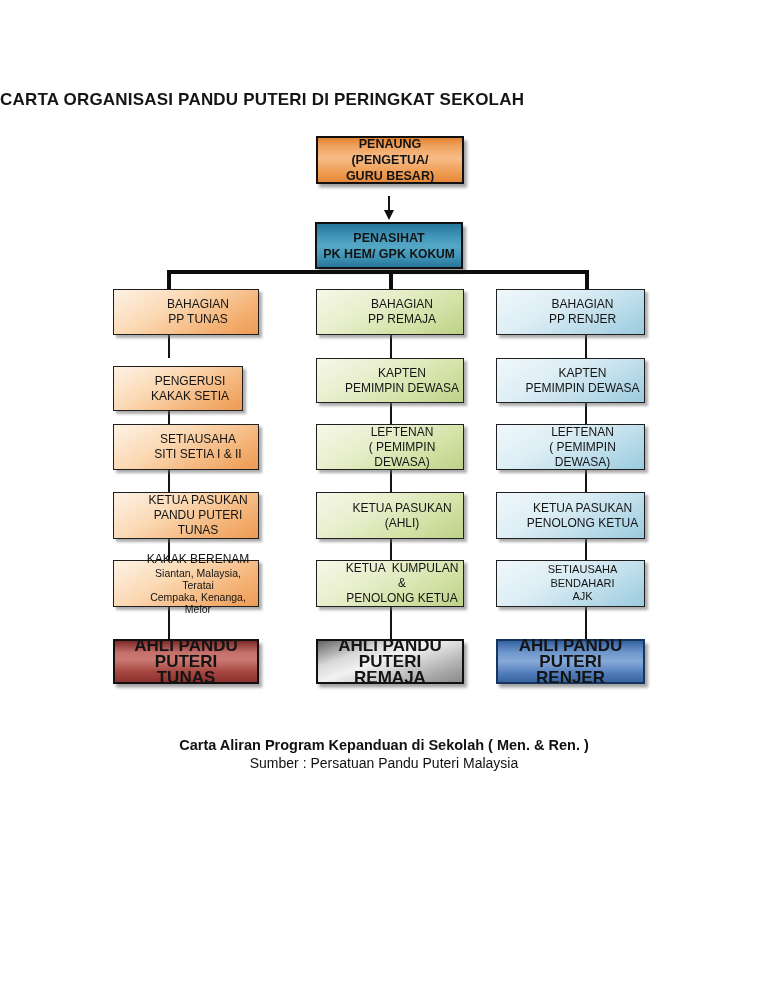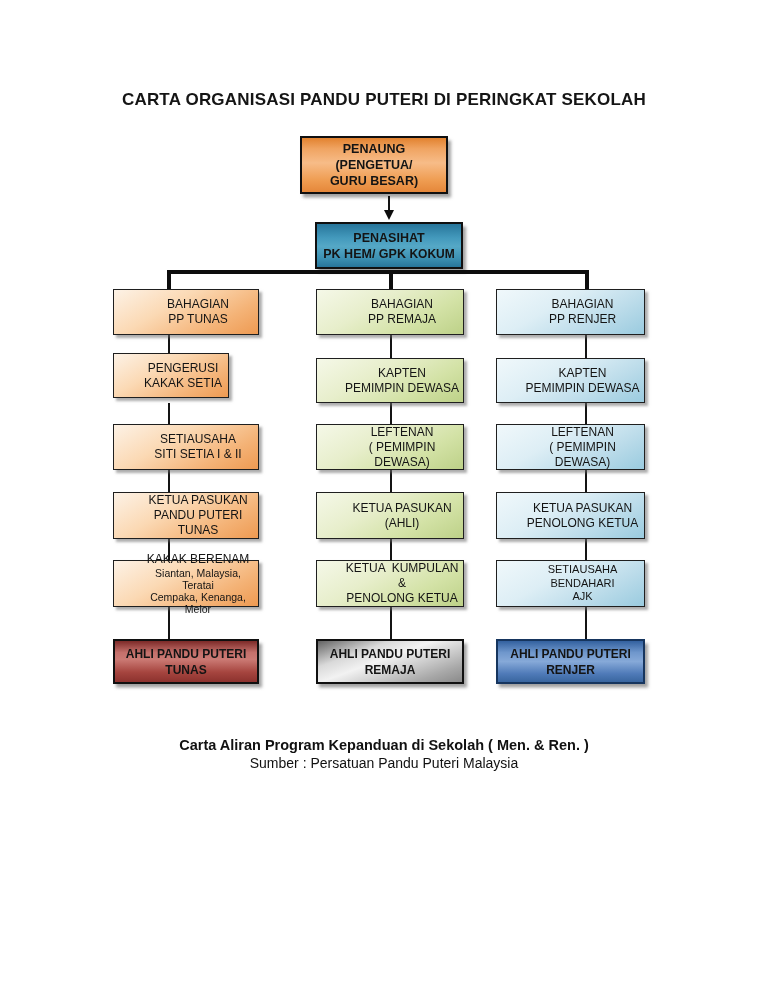--- a/index.html
+++ b/index.html
@@ -1,26 +1,26 @@
 <!DOCTYPE html>
 <html><head>
 <meta charset="utf-8">
 <style>
   html,body{margin:0;padding:0;background:#ffffff;}
   .page{position:relative;width:768px;height:994px;background:#ffffff;overflow:hidden;
         font-family:"Liberation Sans", sans-serif;color:#111;}
-  .title{position:absolute;left:0;top:90px;width:768px;text-align:center;
+  .title{position:absolute;left:0;top:90px;width:768px;text-align:left;
          font-size:17px;font-weight:bold;letter-spacing:.2px;color:#151515;}
   .node{position:absolute;box-sizing:border-box;display:flex;flex-direction:column;
         align-items:center;justify-content:center;text-align:center;
         font-size:12px;line-height:15px;color:#141414;}
   .bl{white-space:pre-wrap;}
   .light{border:1.5px solid #1f1f1f;box-shadow:2.5px 3px 2.5px rgba(105,105,105,.55);padding-left:24px;}
   .heavy{border:2px solid #101010;box-shadow:3px 3.5px 3px rgba(100,100,100,.6);
-         font-weight:bold;font-size:12px;line-height:16px;}
+         font-weight:bold;font-size:17px;line-height:16px;}
   .penaung{background:linear-gradient(180deg,#e2822f 0%,#f0a462 20%,#f7bc88 46%,#ef9d52 78%,#e5873a 100%);
            font-weight:bold;font-size:12.5px;line-height:16px;}
   .penasihat{background:linear-gradient(180deg,#27759a 0%,#4399bc 32%,#55a8c6 52%,#3c90b2 80%,#27759a 100%);
              font-size:12.5px;line-height:16px;}
   .o{background:linear-gradient(150deg,#fdf2e6 0%,#fbd9b4 38%,#f4b377 74%,#ee9a52 100%);}
   .g{background:linear-gradient(150deg,#f5f8e8 0%,#e7eecb 38%,#d3e2a6 70%,#bdd188 100%);}
   .b{background:linear-gradient(150deg,#f0f8fb 0%,#ddeef5 38%,#bcdcea 70%,#9acbdf 100%);}
   .red{background:linear-gradient(180deg,#7c2a28 0%,#c4706b 28%,#cb7a74 45%,#a6453f 76%,#8c322e 100%);}
   .gray{background:linear-gradient(160deg,#636363 0%,#d9d9d9 28%,#f2f2f2 45%,#a8a8a8 82%,#8a8a8a 100%);}
   .navy{background:linear-gradient(180deg,#33619f 0%,#6f97cc 28%,#86a9d8 50%,#4f7ab8 80%,#39669f 100%);
@@ -36,21 +36,21 @@
   .footer .f1{font-size:14.5px;font-weight:bold;line-height:18px;}
   .footer .f2{font-size:14px;line-height:18px;}
 </style>
 </head>
 <body>
 
 <div class="page">
 
   <div class="title">CARTA ORGANISASI PANDU PUTERI DI PERINGKAT SEKOLAH</div>
 
-  <div class="node penaung heavy" style="left:300px;top:136px;width:148px;height:58px">
+  <div class="node penaung heavy" style="left:316px;top:136px;width:148px;height:48px">
     <div class="bl">PENAUNG</div>
     <div class="bl">(PENGETUA/</div>
     <div class="bl">GURU BESAR)</div>
   </div>
 
   <div class="vline" style="left:388px;top:196px;height:15px"></div>
   <div class="arrowhead" style="left:384px;top:210px"></div>
 
   <div class="node penasihat heavy" style="left:315px;top:222px;width:148px;height:47px">
     <div class="bl">PENASIHAT</div>
@@ -77,21 +77,21 @@
   <div class="vline" style="left:585px;top:335px;height:23px"></div>
   <div class="vline" style="left:585px;top:403px;height:21px"></div>
   <div class="vline" style="left:585px;top:470px;height:22px"></div>
   <div class="vline" style="left:585px;top:539px;height:21px"></div>
   <div class="vline" style="left:585px;top:607px;height:32px"></div>
 
   <div class="node light o" style="left:113px;top:289px;width:146px;height:46px">
     <div class="bl">BAHAGIAN</div>
     <div class="bl">PP TUNAS</div>
   </div>
-  <div class="node light o" style="left:113px;top:353px;width:116px;height:45px">
+  <div class="node light o" style="left:113px;top:366px;width:130px;height:45px">
     <div class="bl">PENGERUSI</div>
     <div class="bl">KAKAK SETIA</div>
   </div>
   <div class="node light o" style="left:113px;top:424px;width:146px;height:46px">
     <div class="bl">SETIAUSAHA</div>
     <div class="bl">SITI SETIA I &amp; II</div>
   </div>
   <div class="node light o" style="left:113px;top:492px;width:146px;height:47px">
     <div class="bl">KETUA PASUKAN</div>
     <div class="bl">PANDU PUTERI TUNAS</div>

